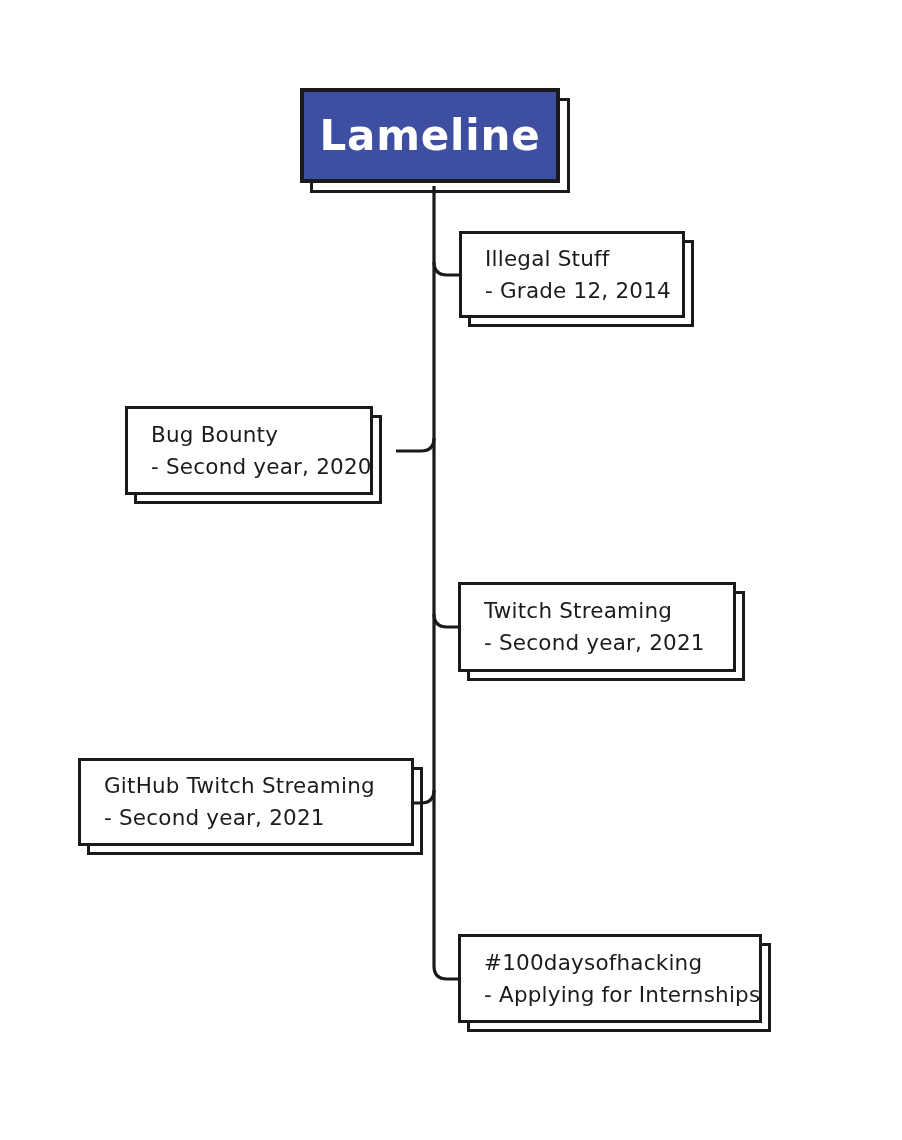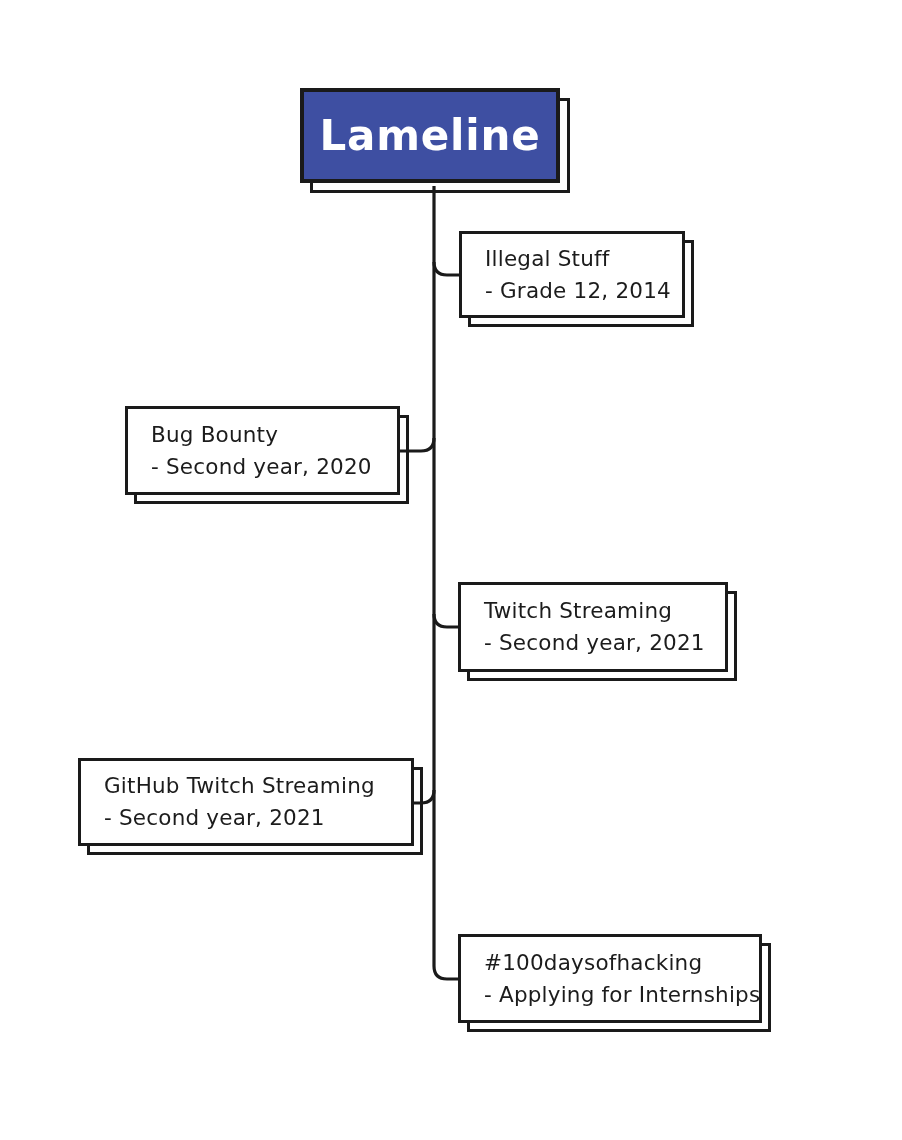--- a/index.html
+++ b/index.html
@@ -58,22 +58,22 @@
   }
   .title-text{
     color:#ffffff;
     font-size:42px;
     font-weight:bold;
     letter-spacing:0.8px;
   }
   
   .wt{left:300px;top:88px;width:260px;height:95px;}
   .w0{left:459px;top:231px;width:226px;height:87px;border-radius:17px;}
-  .w1{left:125px;top:406px;width:275px;height:89px;}
-  .w2{left:458px;top:582px;width:270px;height:90px;}
+  .w1{left:125px;top:406px;width:248px;height:89px;}
+  .w2{left:458px;top:582px;width:270px;height:90px;padding-left:8px;}
   .w3{left:60px;top:758px;width:336px;height:88px;margin-left:18px;}
   .w4{left:458px;top:934px;width:304px;height:89px;}
 </style>
 </head>
 <body>
 
 <div class="canvas">
 
   <svg class="connectors" width="902" height="1140" viewBox="0 0 902 1140">
     <g fill="none" stroke="#1a1a1a" stroke-width="3.2">

